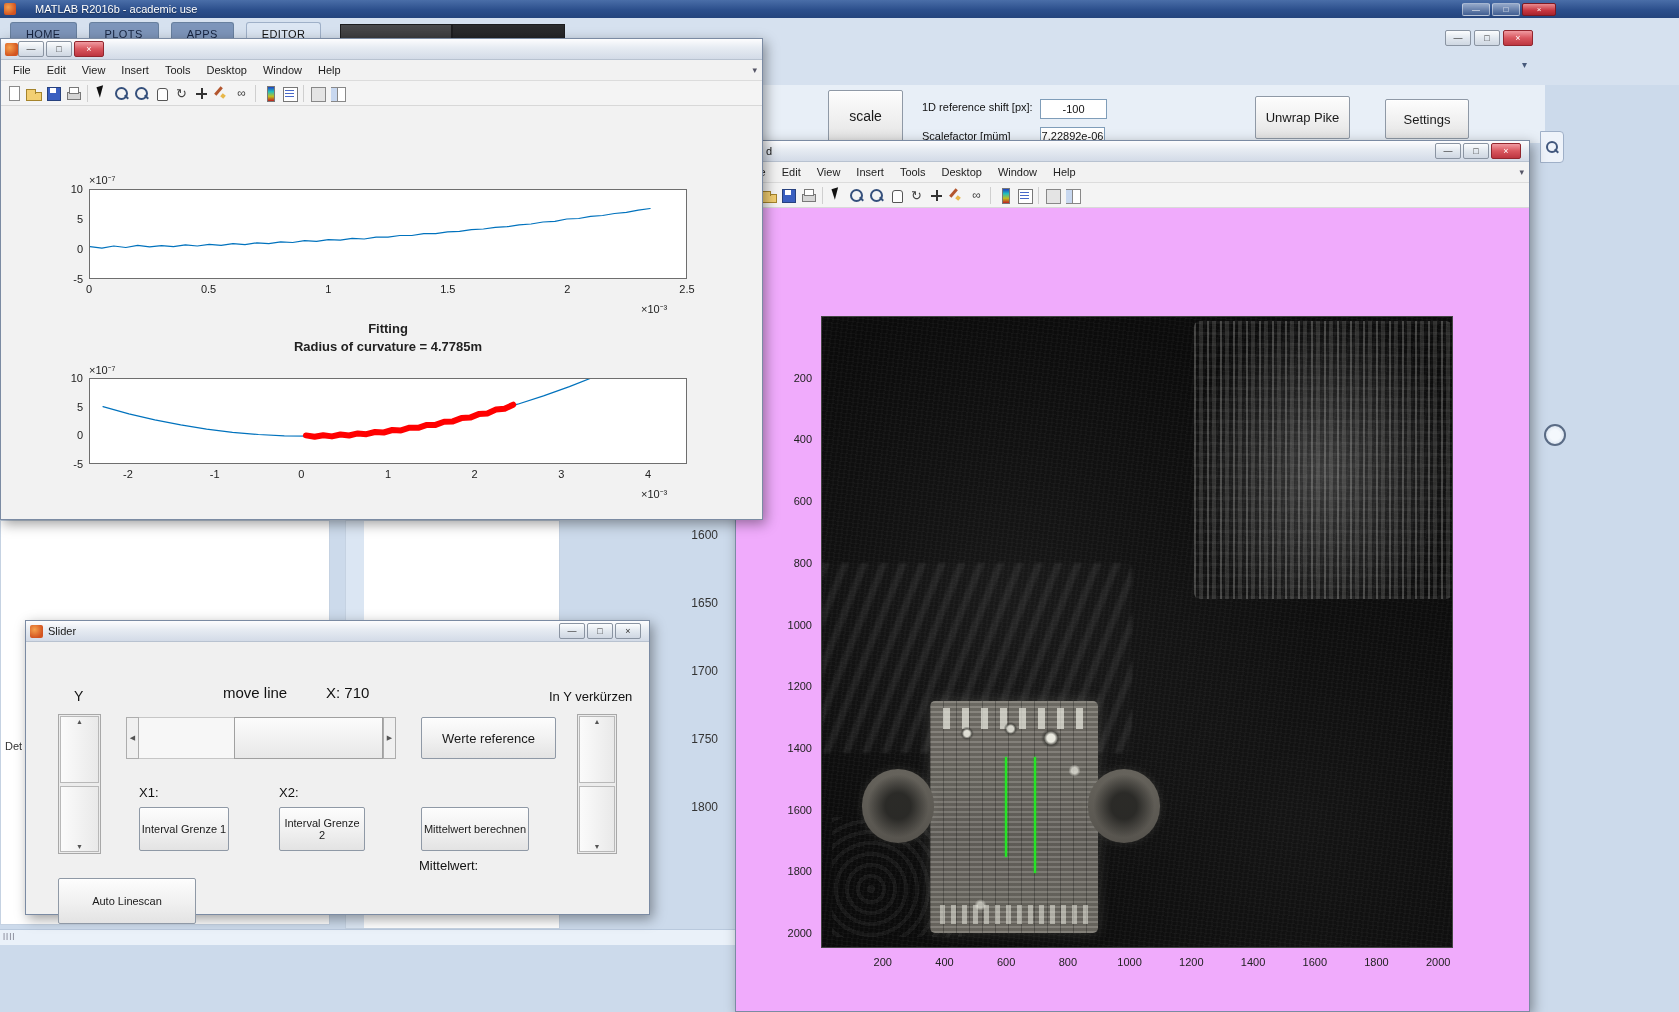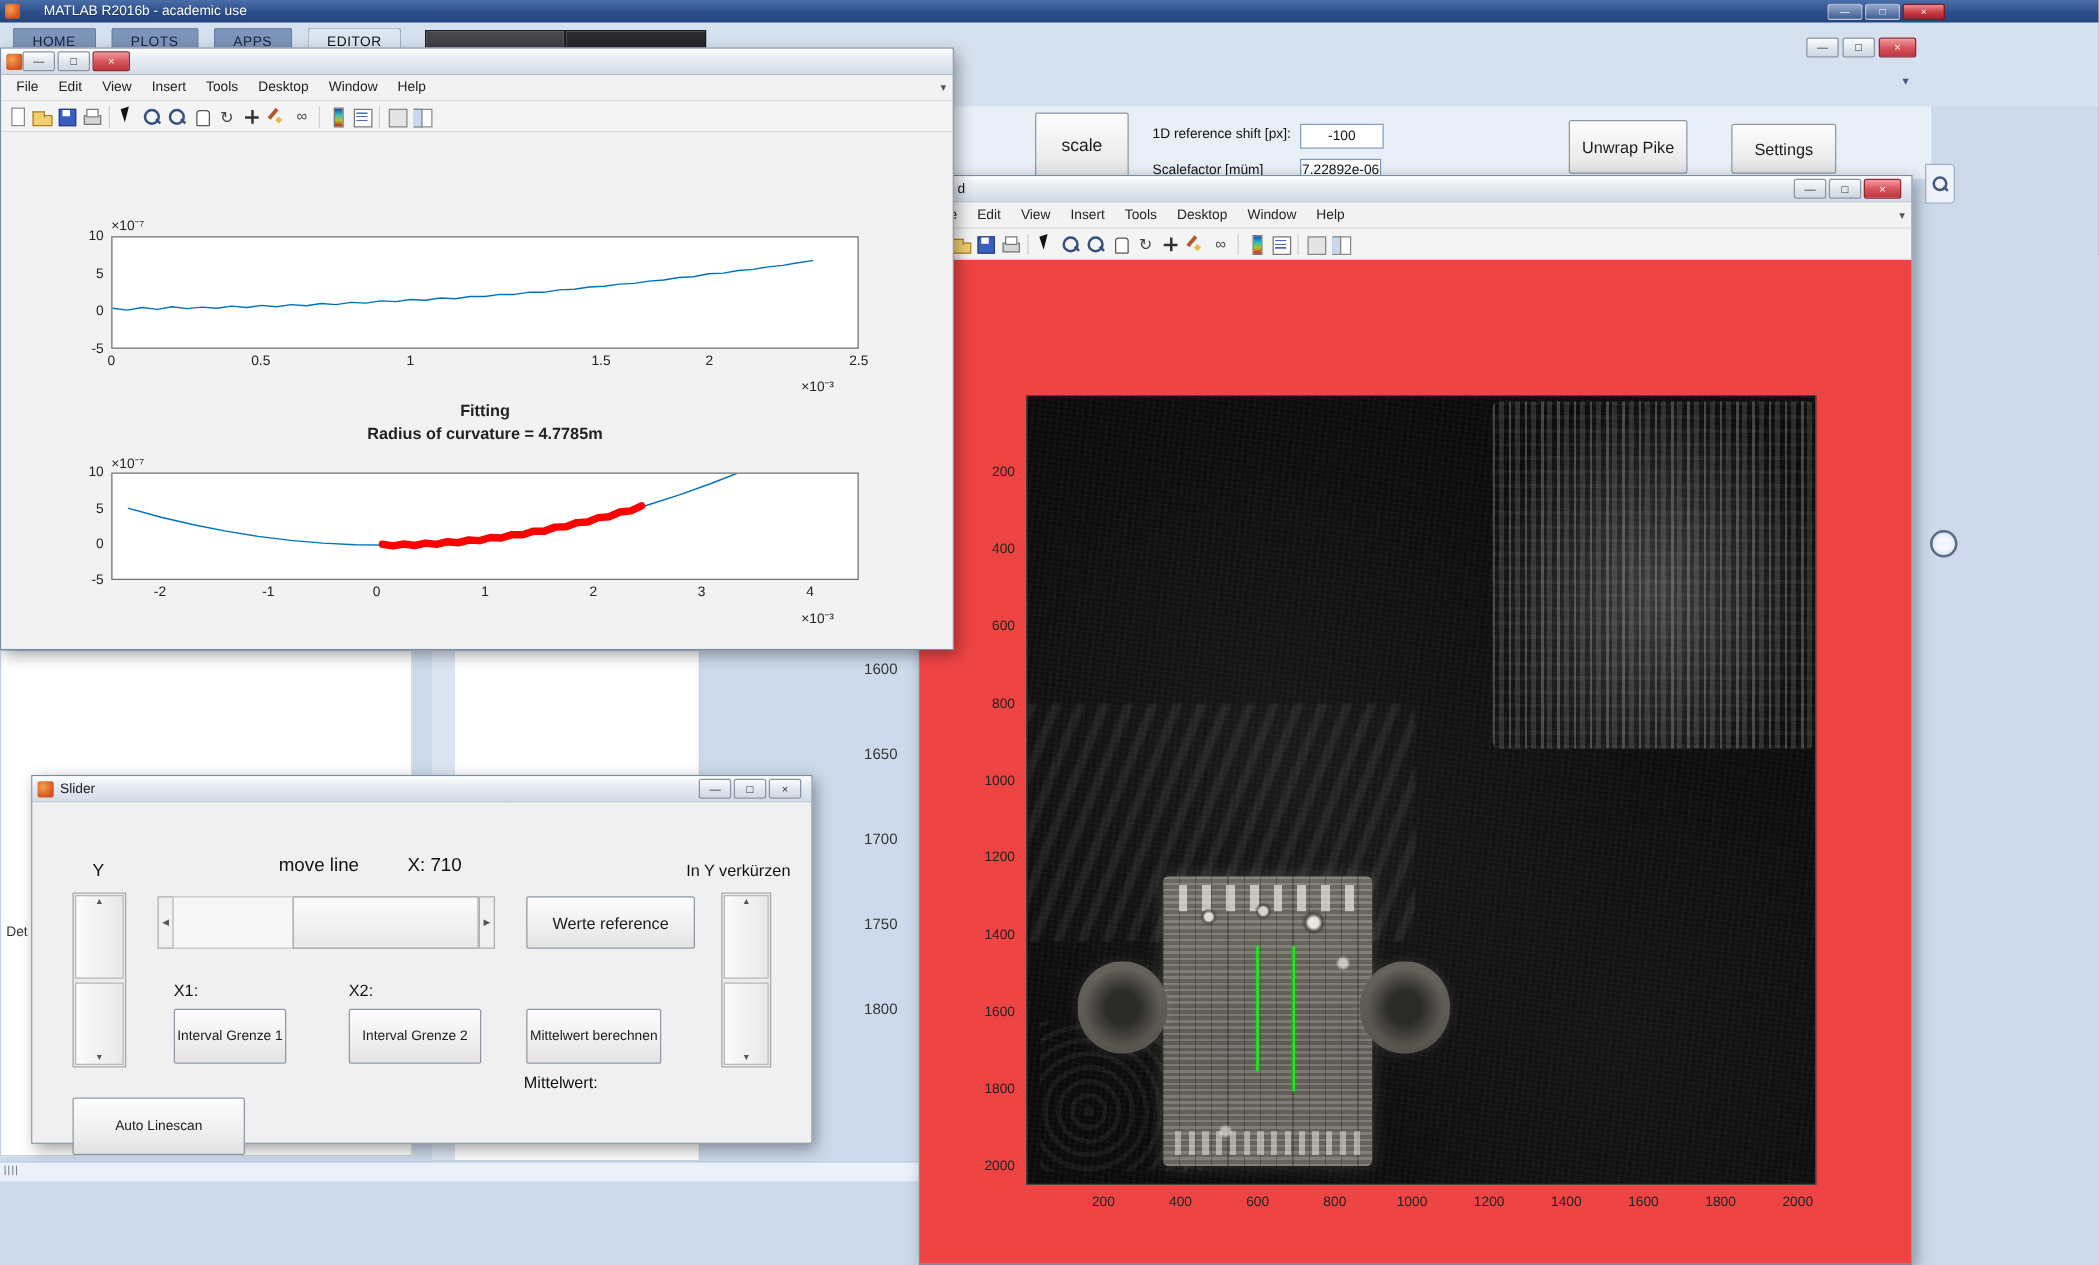--- a/index.html
+++ b/index.html
@@ -124,21 +124,21 @@
   .t2a{top:282px}.t2b{top:300px}.t2c{top:318px}
   .yexp2{left:88px;top:323px}
   .p2{top:339px;height:86px}
   .yt2{top:339px;height:86px}
   .xt2{top:429px}
   .xexp2{left:640px;top:447px}
 
   
   #rfig{left:735px;top:140px;width:795px;height:872px;z-index:10}
   #rfig .ttl{margin-left:26px}
-  #rfig .figbody{position:absolute;left:0;top:67px;right:0;bottom:0;background:#ef4444}
+  #rfig .figbody{position:absolute;left:0;top:67px;right:0;bottom:0;background:#f0abfc}
   .img{position:absolute;left:85px;top:108px;width:632px;height:632px;background:#0b0b0b;border:1px solid #444;overflow:hidden}
   .lyr{position:absolute}
   .noise{inset:0;background:
     repeating-linear-gradient(7deg, rgba(255,255,255,.025) 0 1px, transparent 1px 4px),
     repeating-linear-gradient(97deg, rgba(255,255,255,.02) 0 2px, transparent 2px 5px),
     radial-gradient(circle at 30% 45%, rgba(255,255,255,.05), transparent 55%),
     radial-gradient(circle at 75% 80%, rgba(255,255,255,.04), transparent 45%)}
   .block-tr{left:372px;top:4px;width:258px;height:278px;border-radius:6px;opacity:.85;filter:blur(.4px);
     background:
      radial-gradient(ellipse at 50% 55%, rgba(255,255,255,.22), transparent 75%),
@@ -367,21 +367,21 @@
         <div class="vsb top">
             <span>▲</span>
           </div>
         <div class="vsb bot">
             <span>▼</span>
           </div>
       </div>
       <span class="slbl" style="left:113px;top:143px;font-size:13px">X1:</span>
       <div class="pbtn" style="left:113px;top:165px;width:90px;height:44px;font-size:11px">Interval Grenze 1</div>
       <span class="slbl" style="left:253px;top:143px;font-size:13px">X2:</span>
-      <div class="pbtn" style="left:253px;top:165px;width:106px;height:44px;font-size:11px">Interval Grenze 2</div>
+      <div class="pbtn" style="left:253px;top:165px;width:86px;height:44px;font-size:11px">Interval Grenze 2</div>
       <div class="pbtn" style="left:395px;top:165px;width:108px;height:44px;font-size:11px">Mittelwert berechnen</div>
       <span class="slbl" style="left:393px;top:216px;font-size:13px">Mittelwert:</span>
       <div class="pbtn" style="left:32px;top:236px;width:138px;height:46px;font-size:11px">Auto Linescan</div>
     </div>
   </div>
 
   <div class="win" id="fig2">
     <div class="tbar">
       <span class="fig-ico"></span>
       <span class="winbtns">
@@ -433,21 +433,21 @@
     <div class="yticks yt1">
         <span style="top: 0%;">10</span>
         <span style="top: 33.333%;">5</span>
         <span style="top: 66.666%;">0</span>
         <span style="top: 99.999%;">-5</span>
       </div>
     <div class="xticks xt1">
         <span style="left: 0%;">0</span>
         <span style="left: 20%;">0.5</span>
         <span style="left: 40%;">1</span>
-        <span style="left: 60%; margin-left: 33px;">1.5</span>
+        <span style="left: 60%;">1.5</span>
         <span style="left: 80%;">2</span>
         <span style="left: 100%;">2.5</span>
       </div>
     <div class="exp xexp1">×10⁻³</div>
 
     <div class="plot-title t2a">Fitting</div>
     <div class="plot-title t2b">Radius of curvature = 4.7785m</div>
     <div class="exp yexp2">×10⁻⁷</div>
     <div class="axes p2">
       <svg width="596" height="84" viewBox="0 0 596 84">

